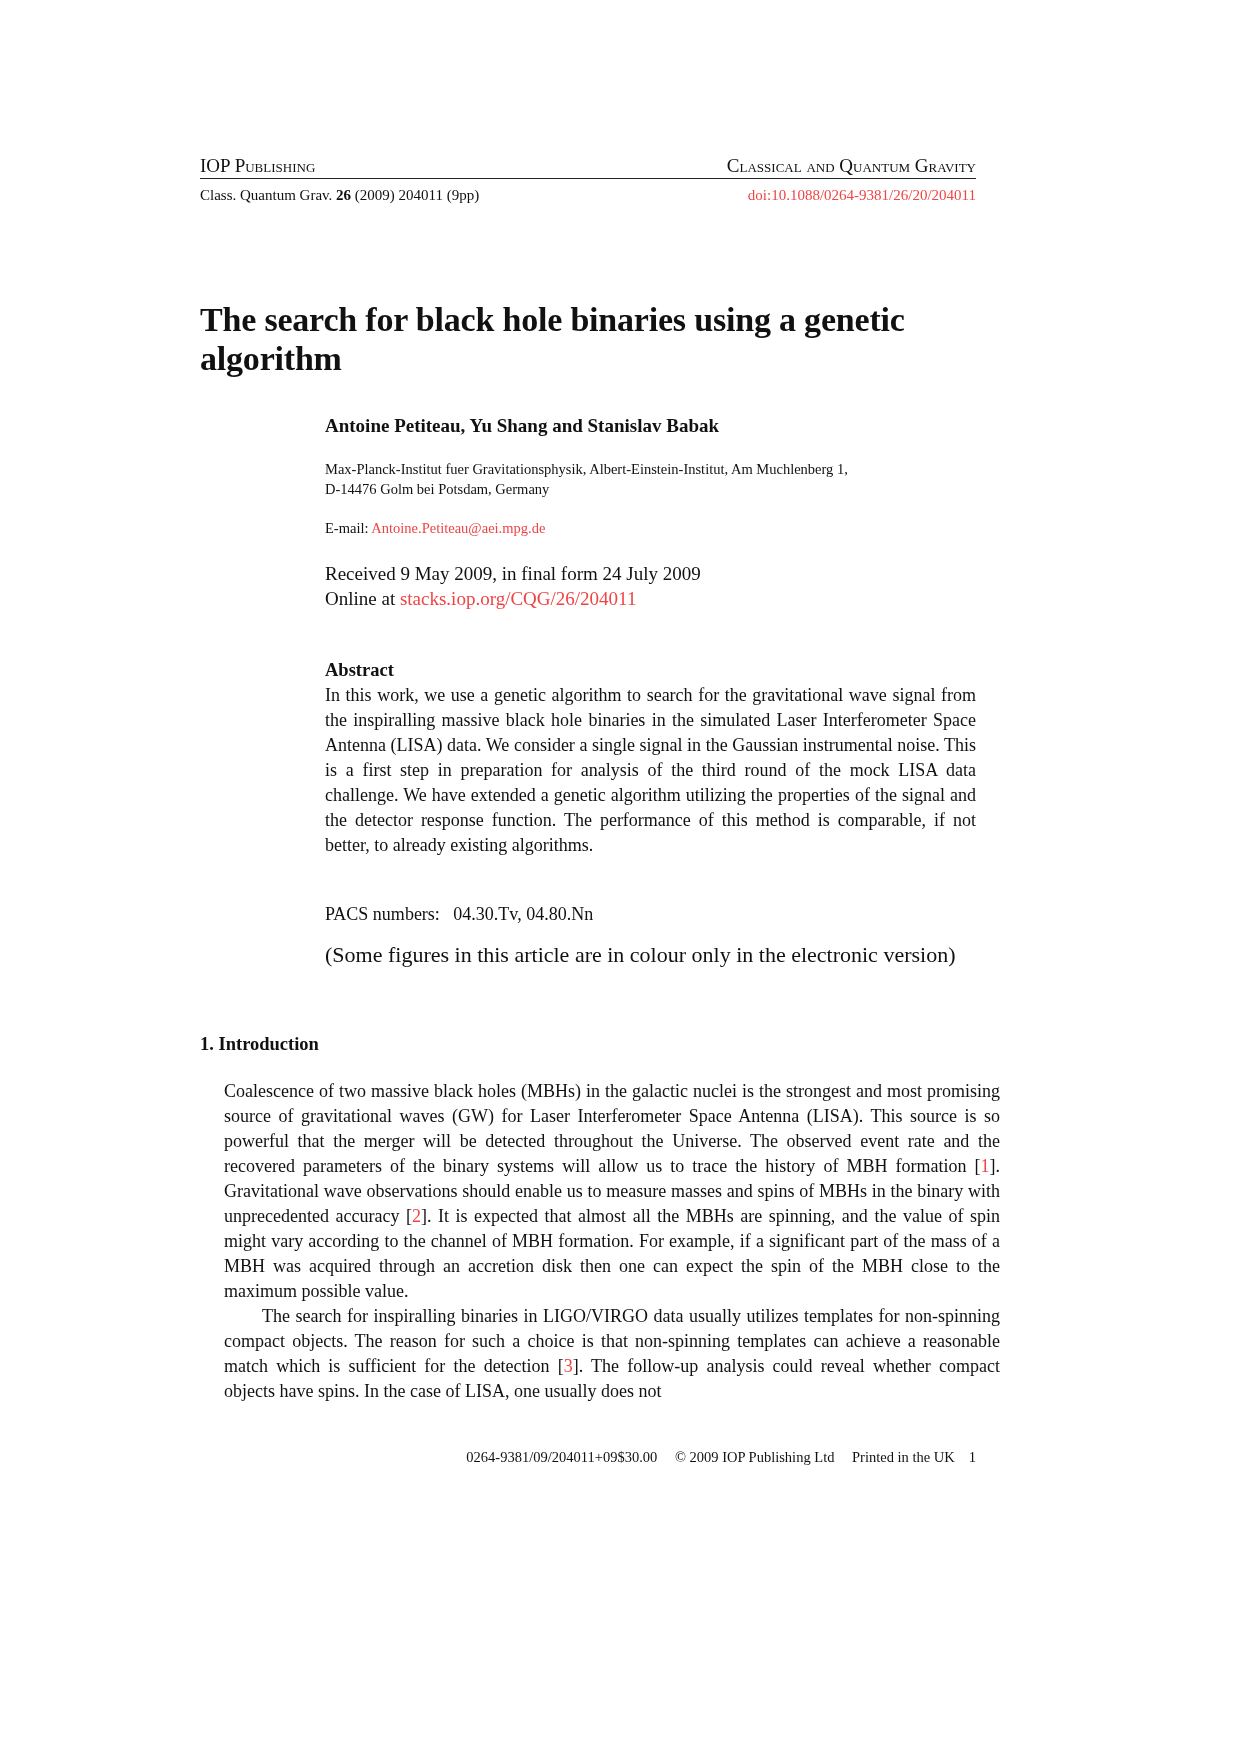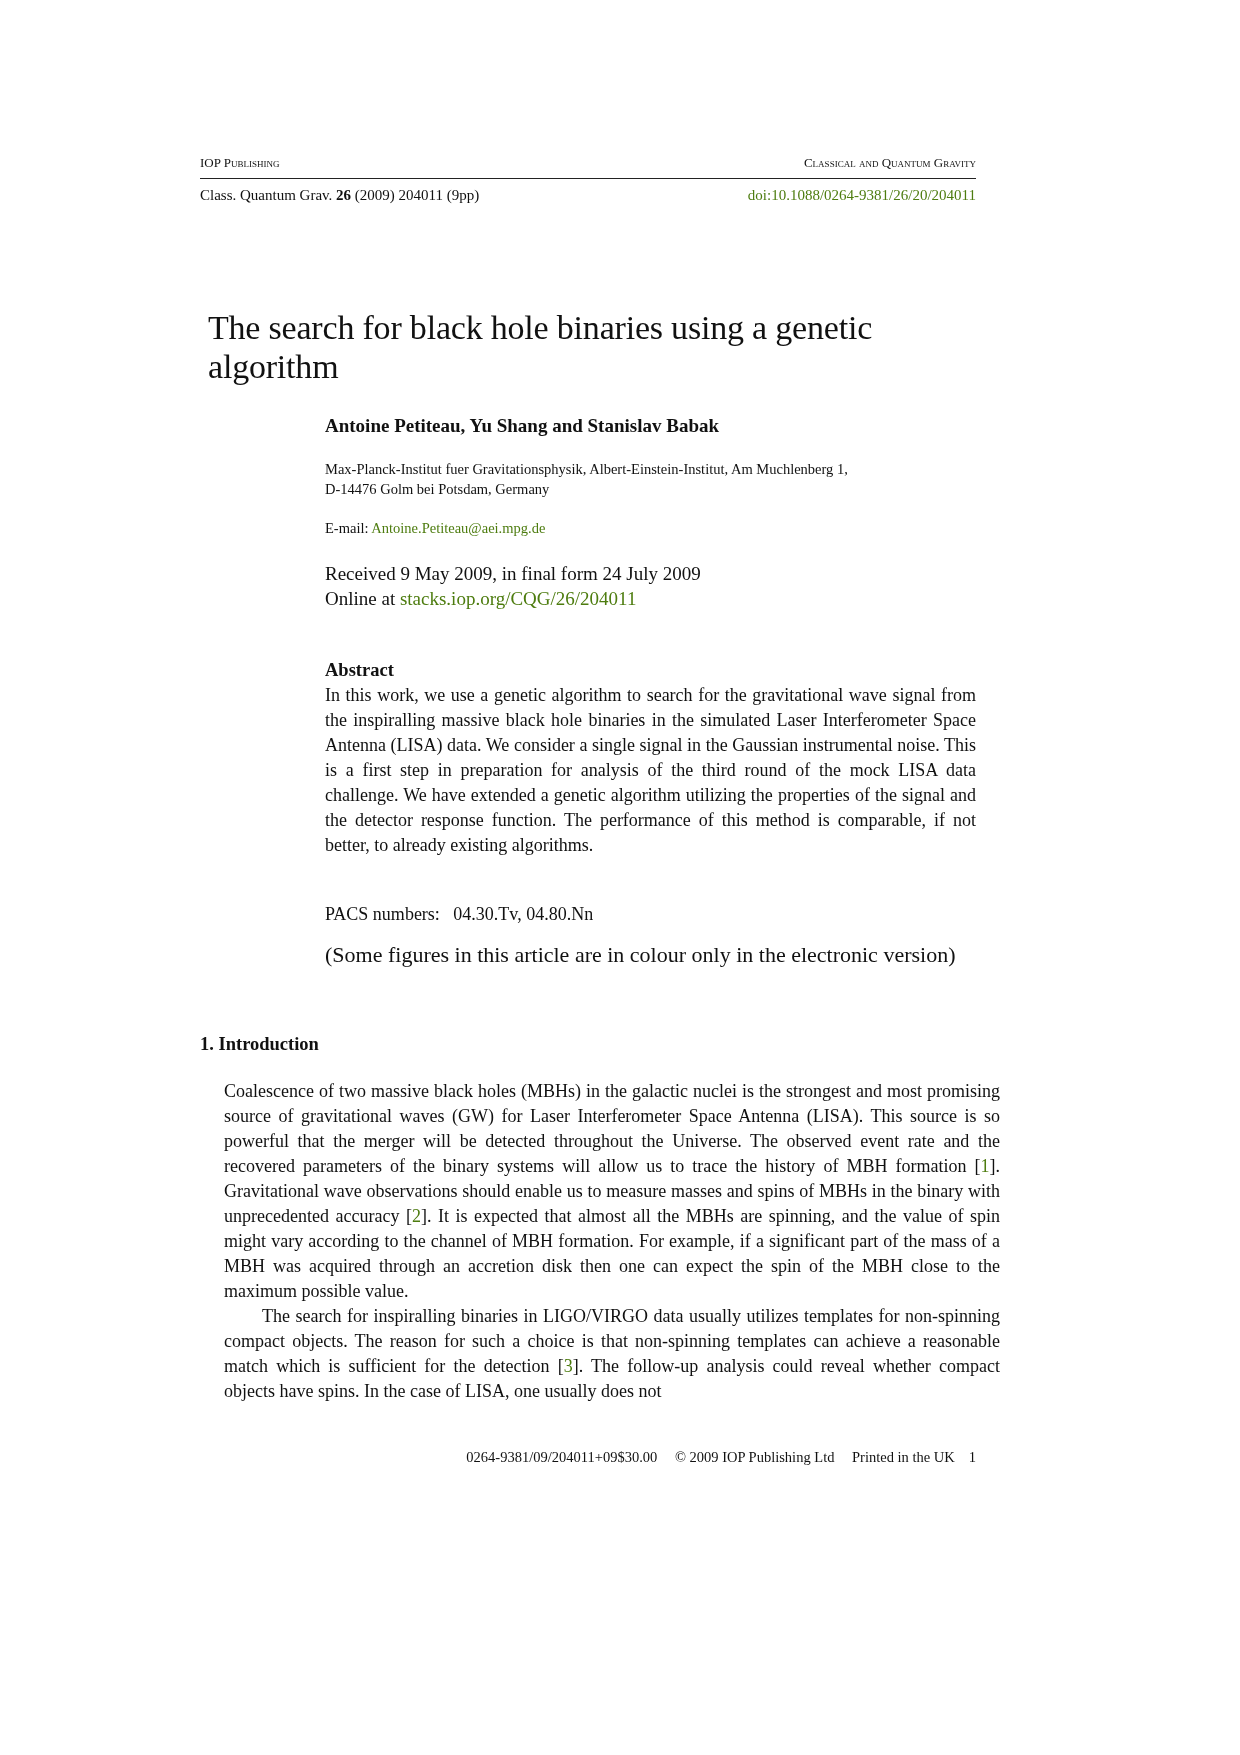--- a/index.html
+++ b/index.html
@@ -1,25 +1,25 @@
 <!DOCTYPE html>
 <html><head>
 <meta charset="utf-8">
 <style>
   html, body { margin: 0; padding: 0; background: #ffffff; }
   body { width: 1240px; height: 1755px; position: relative; font-family: "Liberation Serif", "DejaVu Serif", serif; color: #111; }
   .page { position: absolute; left: 200px; top: 0; width: 776px; }
-  .link { color: #4d7c0f; }
+  .link { color: #ef4444; }
   .smallcaps { font-variant: small-caps; }
 
-  .running-head { position: absolute; top: 155px; left: 0; width: 776px; font-size: 13px; display: flex; justify-content: space-between; }
+  .running-head { position: absolute; top: 155px; left: 0; width: 776px; font-size: 19px; display: flex; justify-content: space-between; }
   .head-rule { position: absolute; top: 178px; left: 0; width: 776px; height: 0; border-top: 1.3px solid #222; }
   .citation-line { position: absolute; top: 187px; left: 0; width: 776px; font-size: 15px; display: flex; justify-content: space-between; }
 
-  .title { position: absolute; top: 300px; left: 0; width: 776px; font-size: 34px; font-weight: normal; line-height: 39px; margin: 8px; letter-spacing: -0.2px; }
+  .title { position: absolute; top: 300px; left: 0; width: 776px; font-size: 34px; font-weight: bold; line-height: 39px; margin: 0; letter-spacing: -0.2px; }
 
   .front { position: absolute; left: 125px; width: 651px; }
   .authors { top: 415px; font-size: 19px; font-weight: bold; }
   .affiliation { top: 459px; font-size: 14.5px; line-height: 20px; }
   .email { top: 520px; font-size: 14.5px; }
   .dates { top: 561px; font-size: 19px; line-height: 25px; }
   .abstract { top: 658px; font-size: 18px; line-height: 25px; text-align: justify; }
   .abstract-heading { font-weight: bold; font-size: 18.5px; display: block; }
   .pacs { top: 904px; font-size: 18px; }
   .colour-note { top: 942px; font-size: 22px; }

